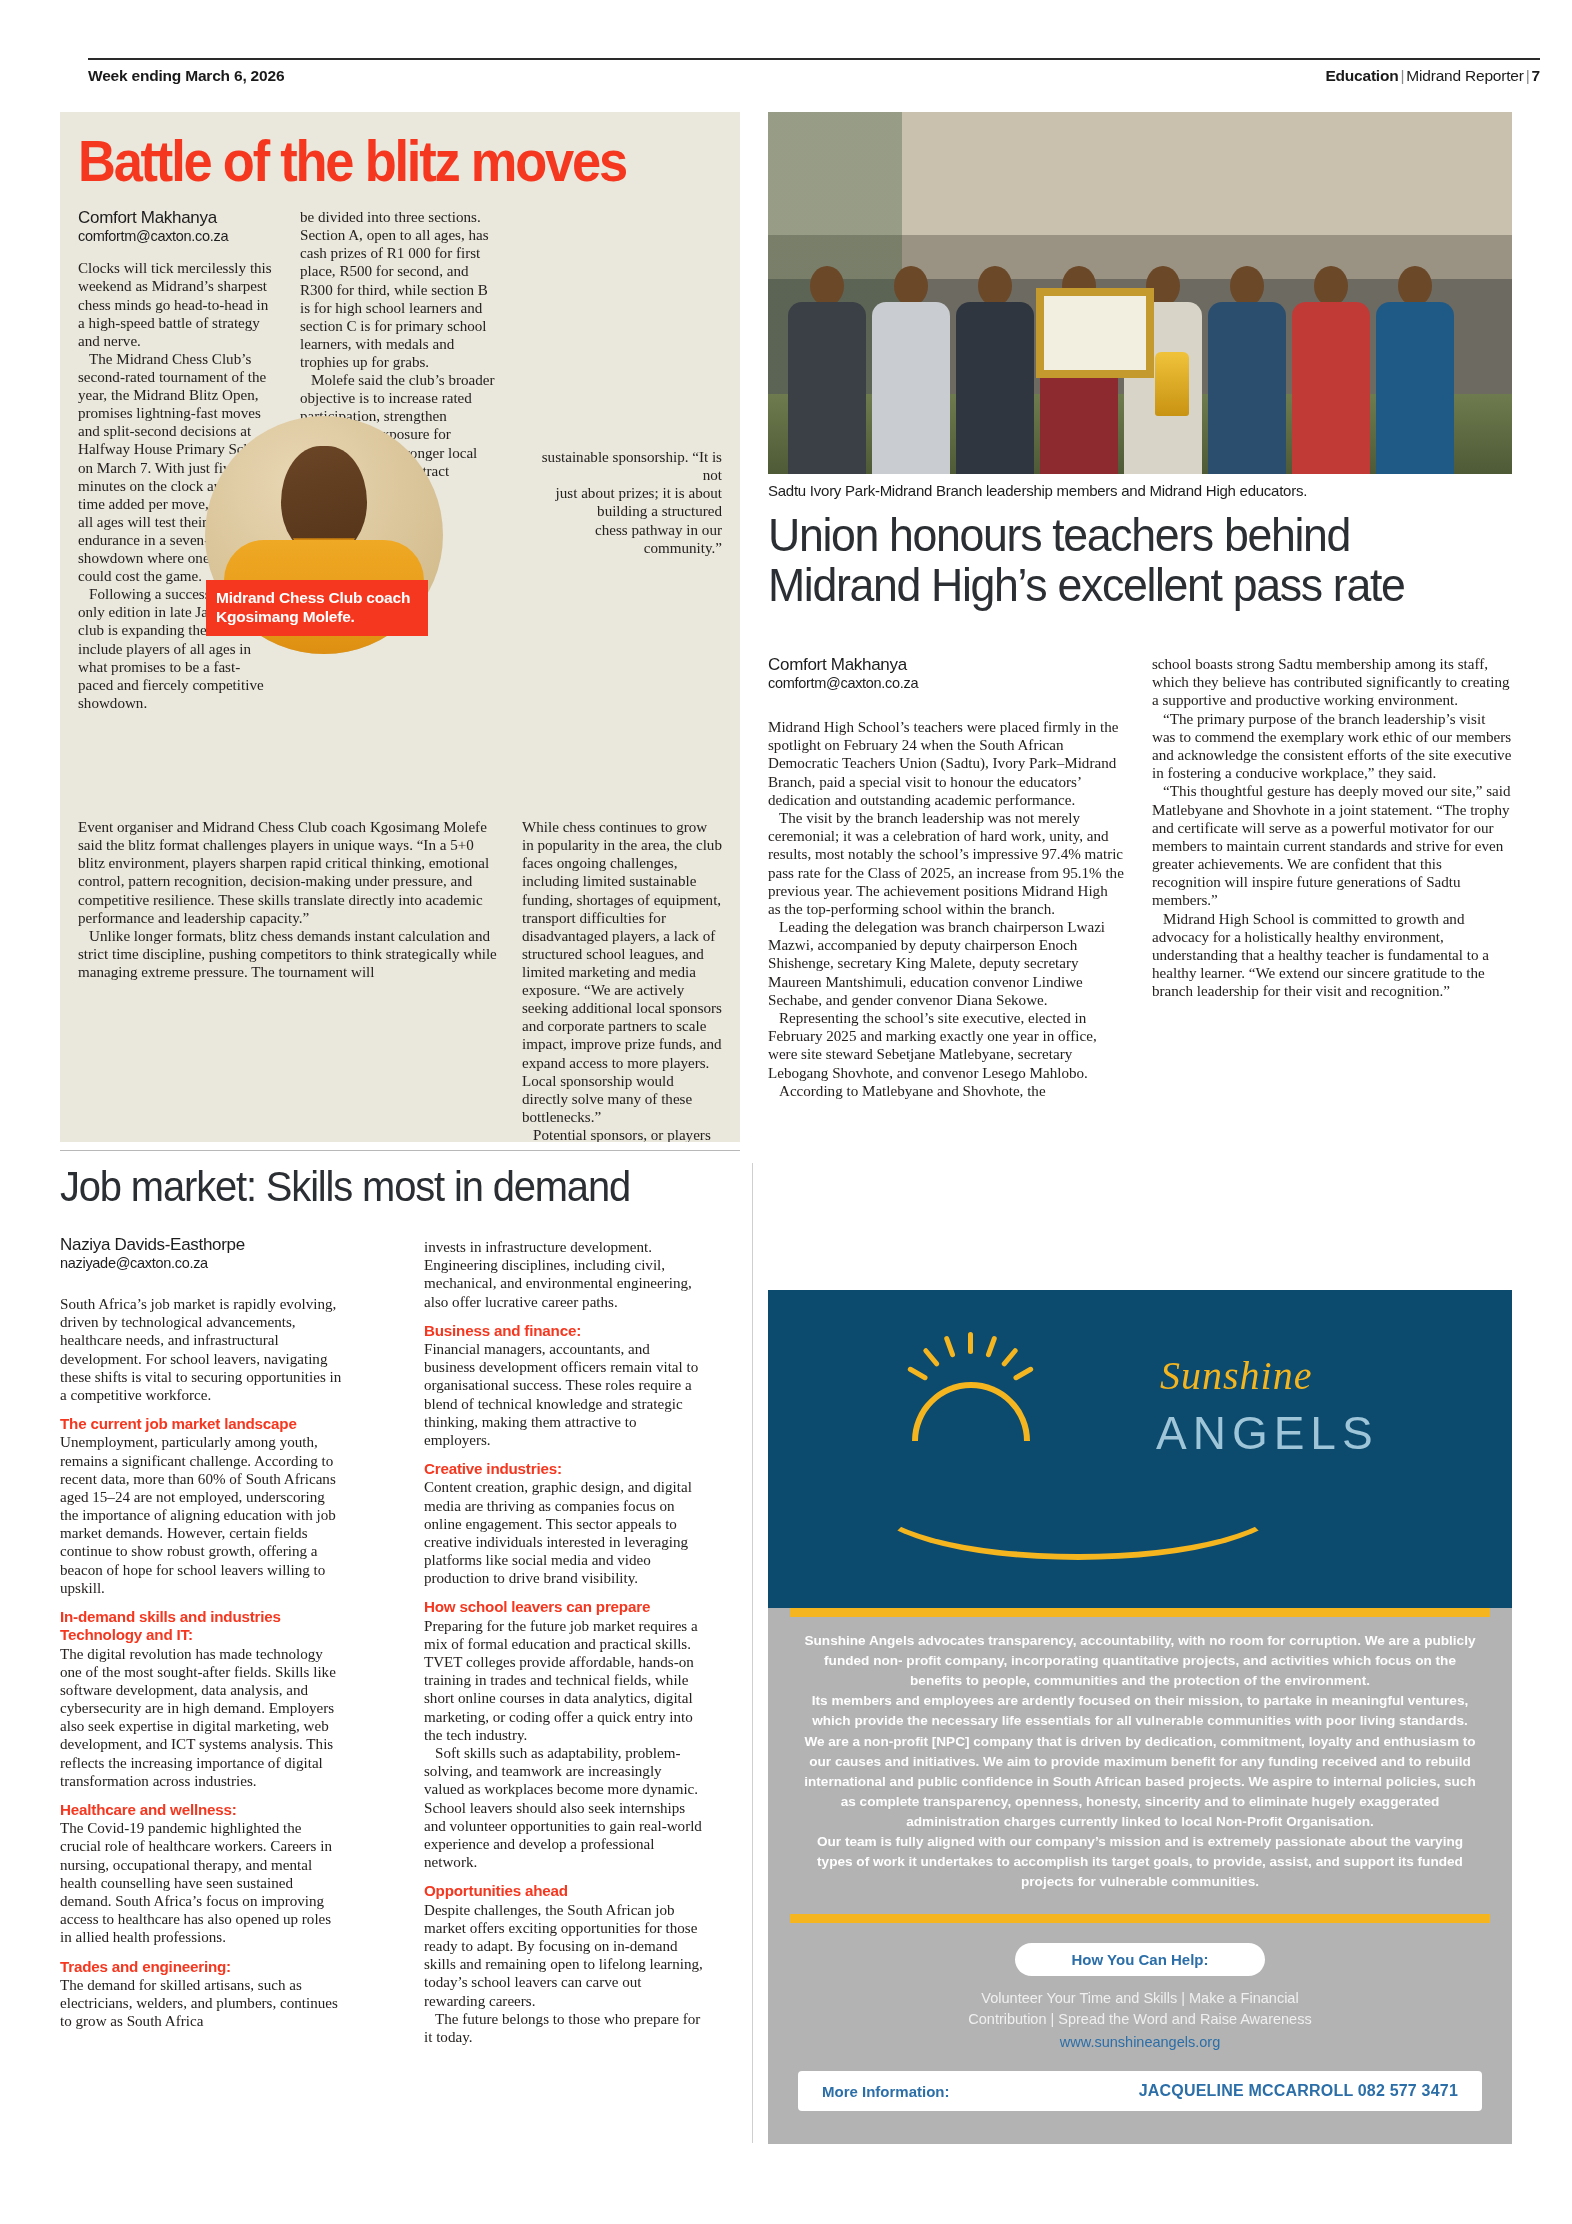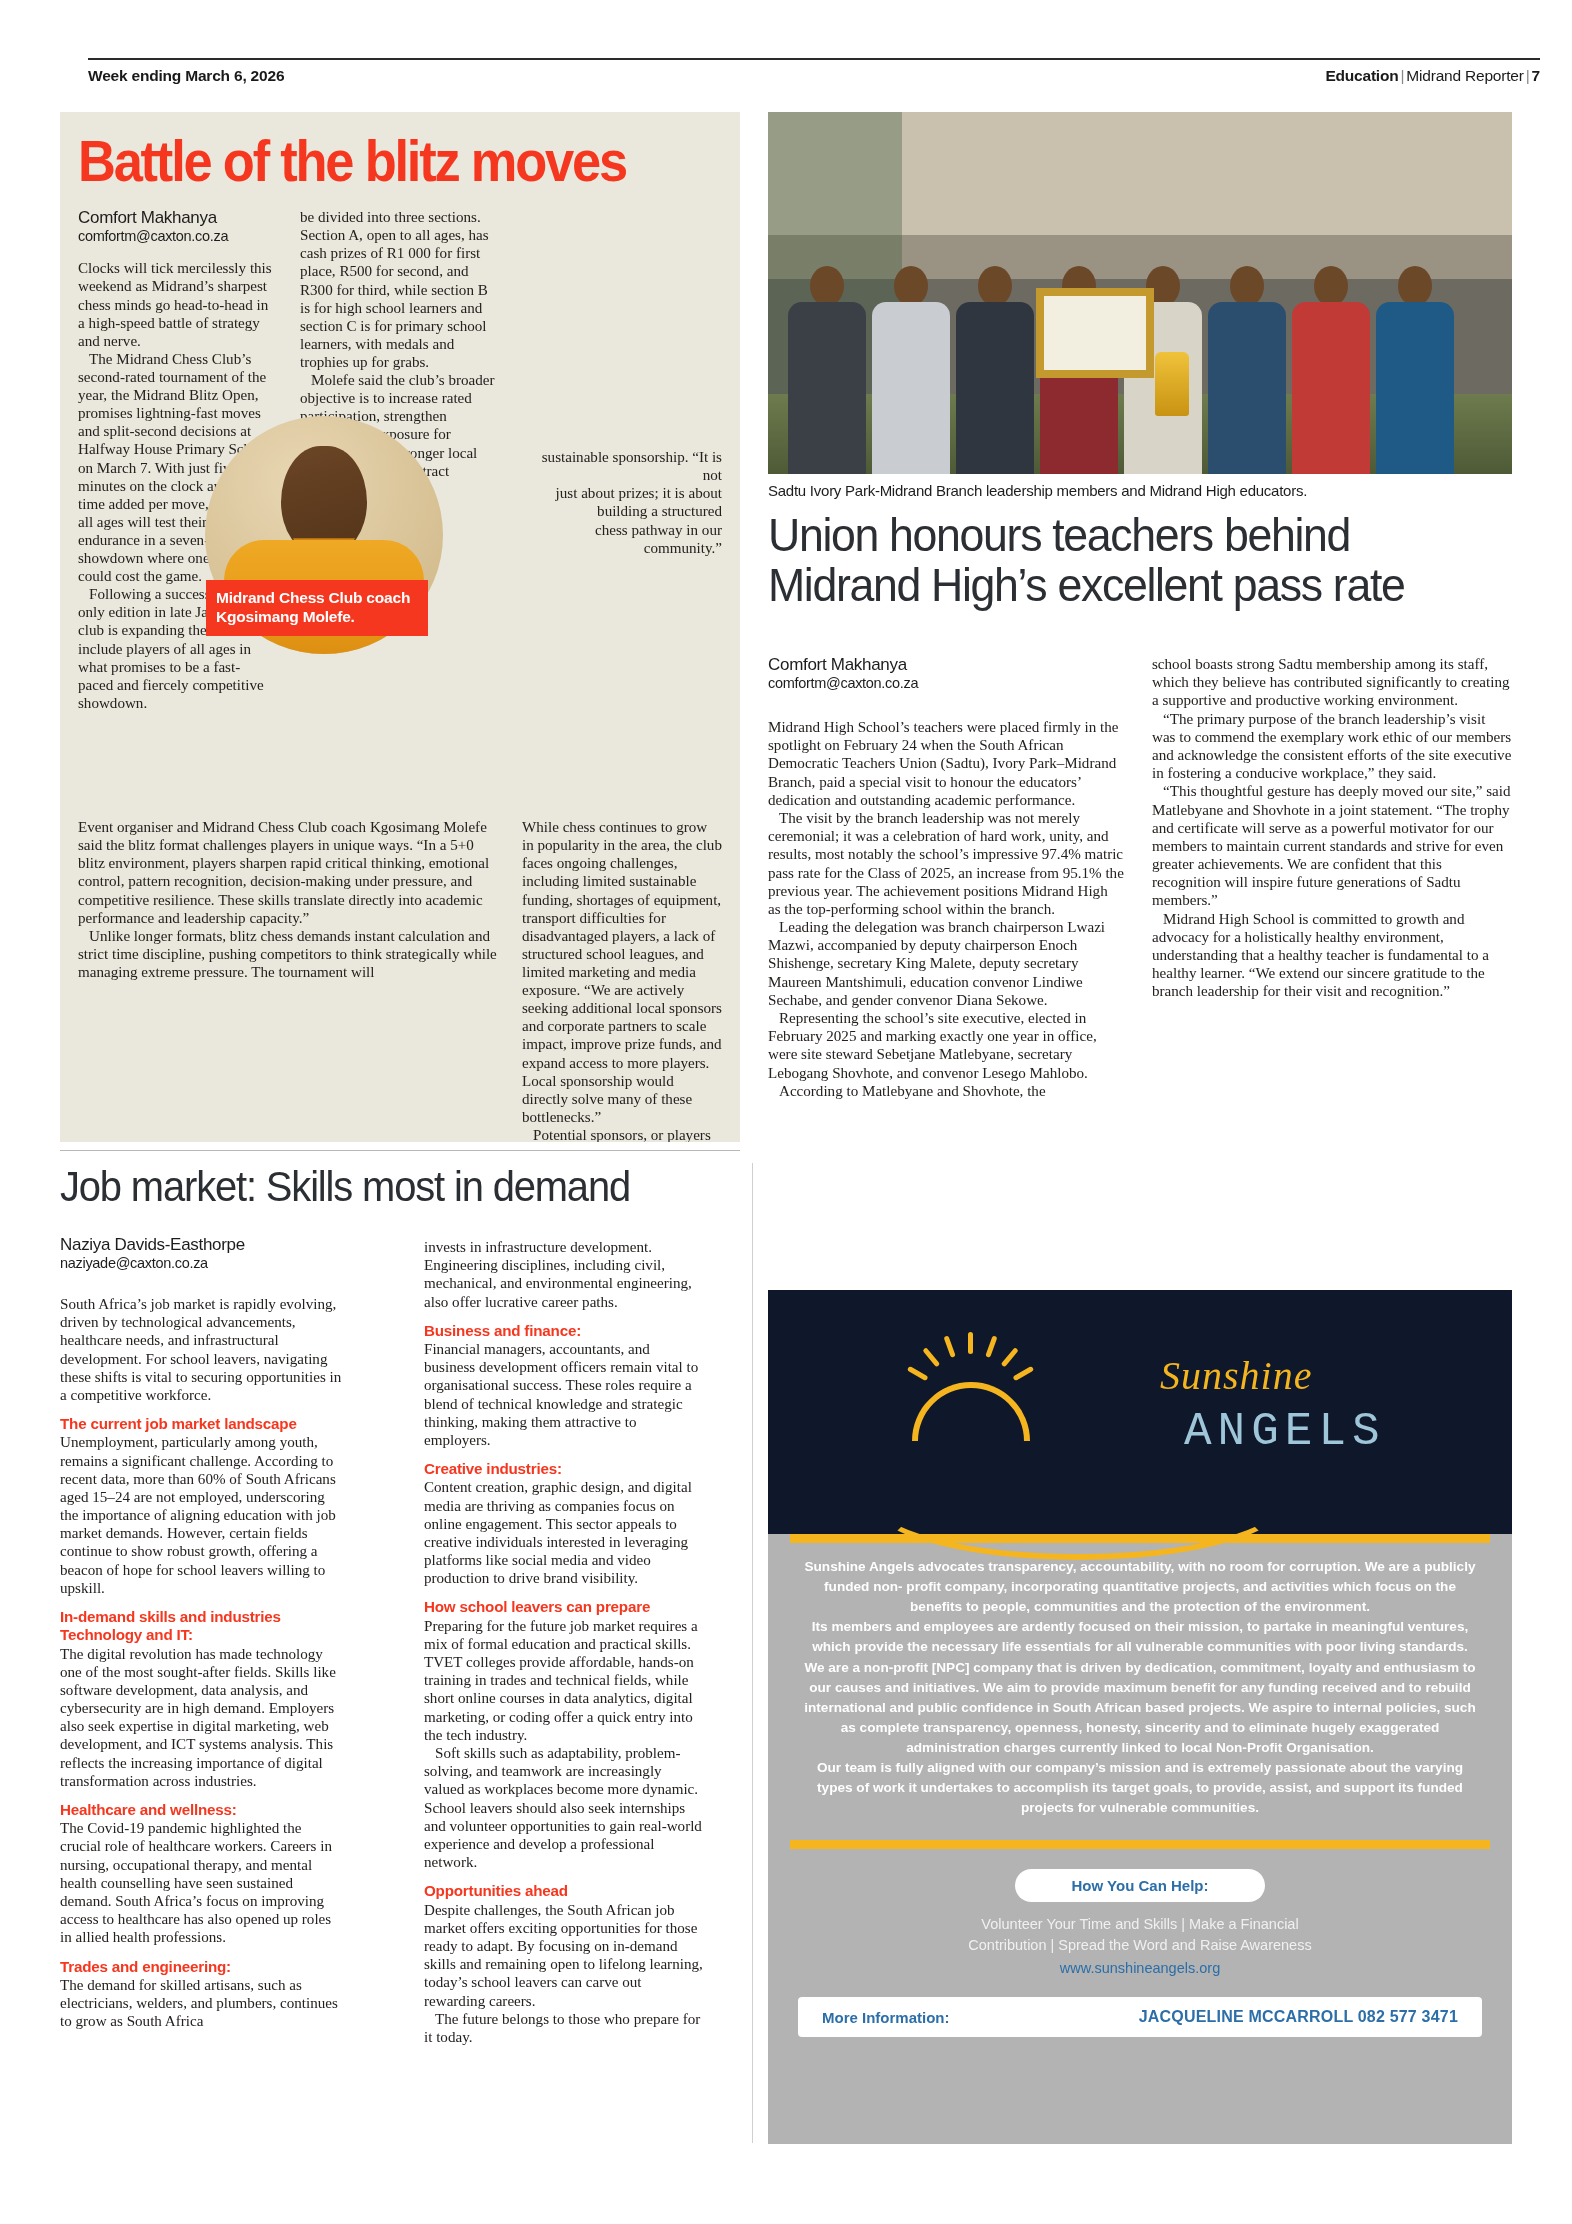--- a/index.html
+++ b/index.html
@@ -312,22 +312,22 @@
 
   
   .ad {
     position: absolute;
     left: 768px; top: 1290px;
     width: 744px; height: 854px;
     background: #b3b3b3;
     overflow: hidden;
   }
   .ad-top {
-    height: 244px;
-    background: #0f172a;
+    height: 318px;
+    background: #0c4a6e;
     position: relative;
   }
   .sun-logo {
     position: absolute;
     left: 112px; top: 36px;
     width: 190px; height: 170px;
   }
   .sun-logo .arc {
     position: absolute;
     left: 32px; top: 56px;
@@ -360,22 +360,22 @@
     position: absolute;
     left: 392px; top: 62px;
     font-family: "Liberation Serif", serif;
     font-style: italic;
     font-size: 40px;
     color: #f4b51f;
     letter-spacing: 1px;
   }
   .angels-word {
     position: absolute;
-    left: 416px; top: 116px;
-    font-family: Liberation Mono, monospace;
+    left: 388px; top: 116px;
+    font-family: Liberation Sans, sans-serif;
     font-size: 46px;
     color: #9ec5d8;
     letter-spacing: 6px;
   }
   .ad-bar {
     height: 9px;
     background: #f4b51f;
     margin: 0 22px;
   }
   .ad-body {

